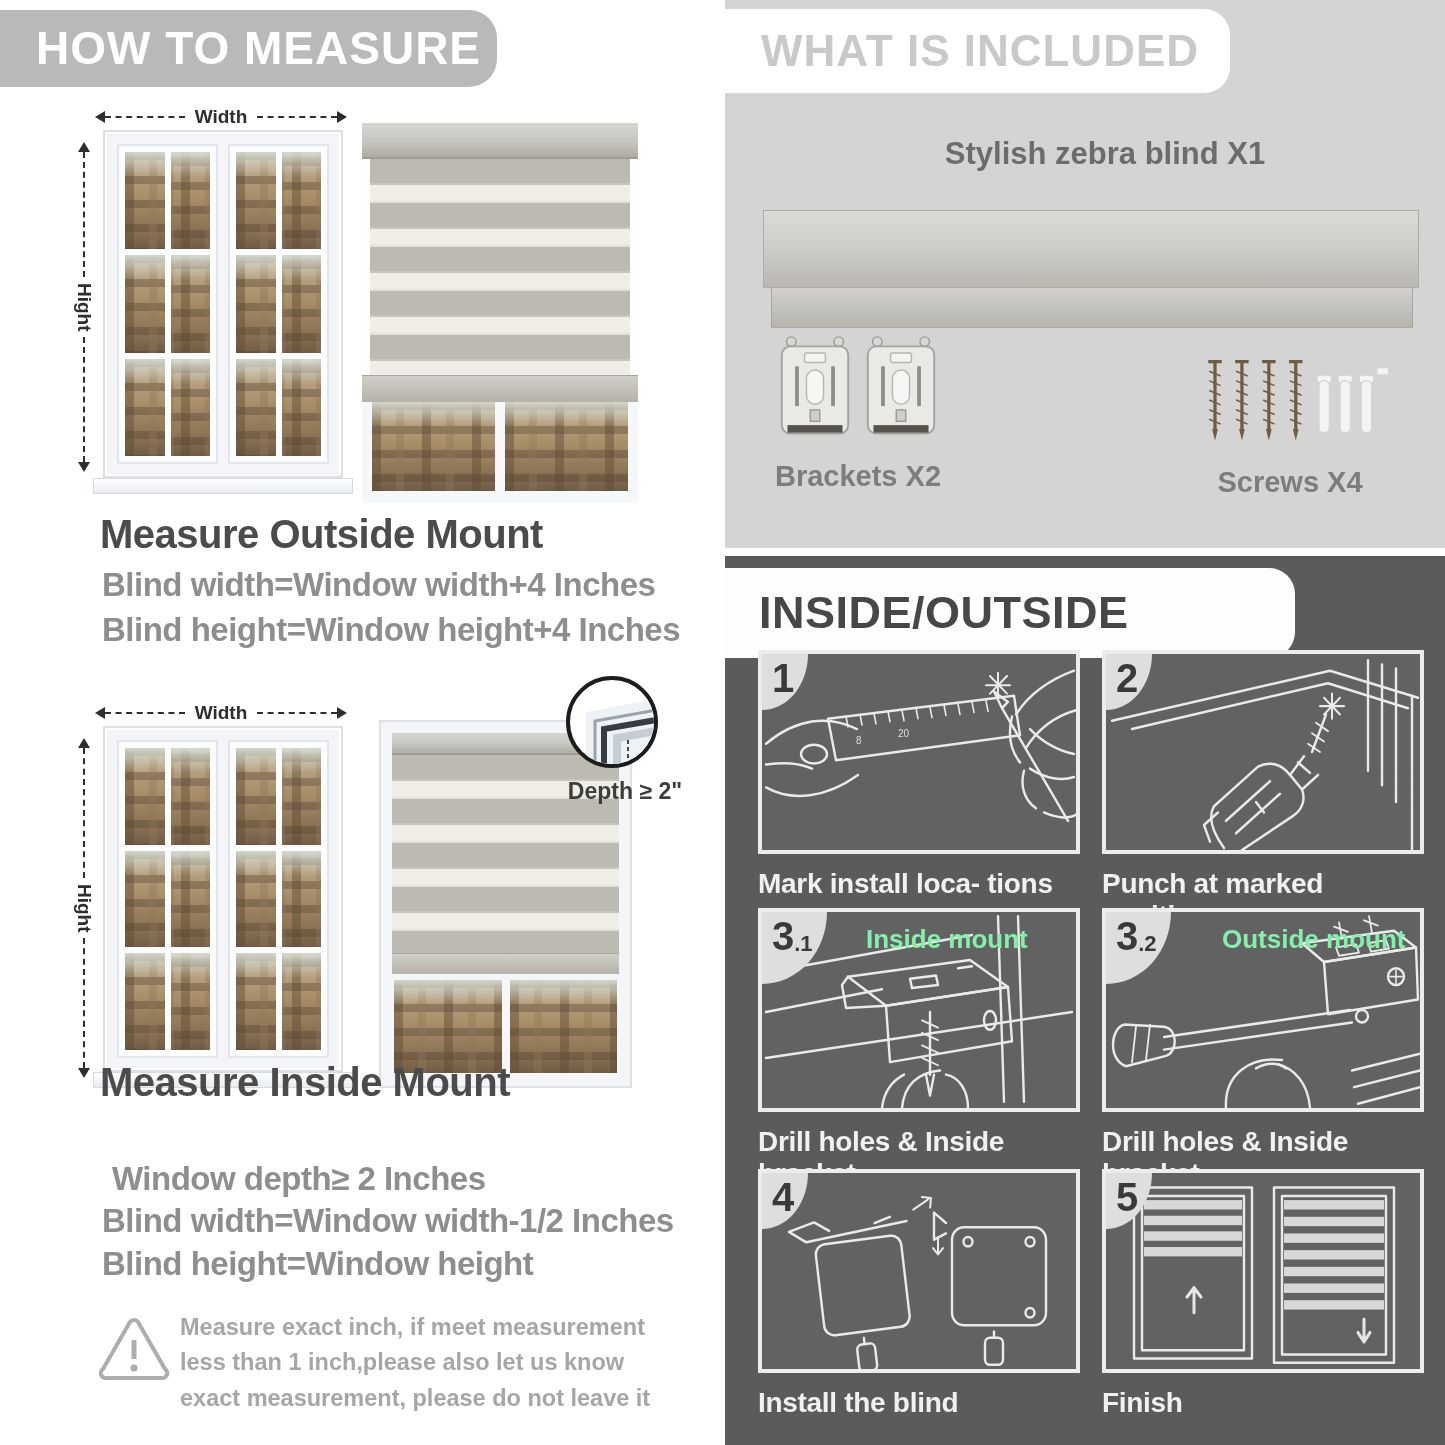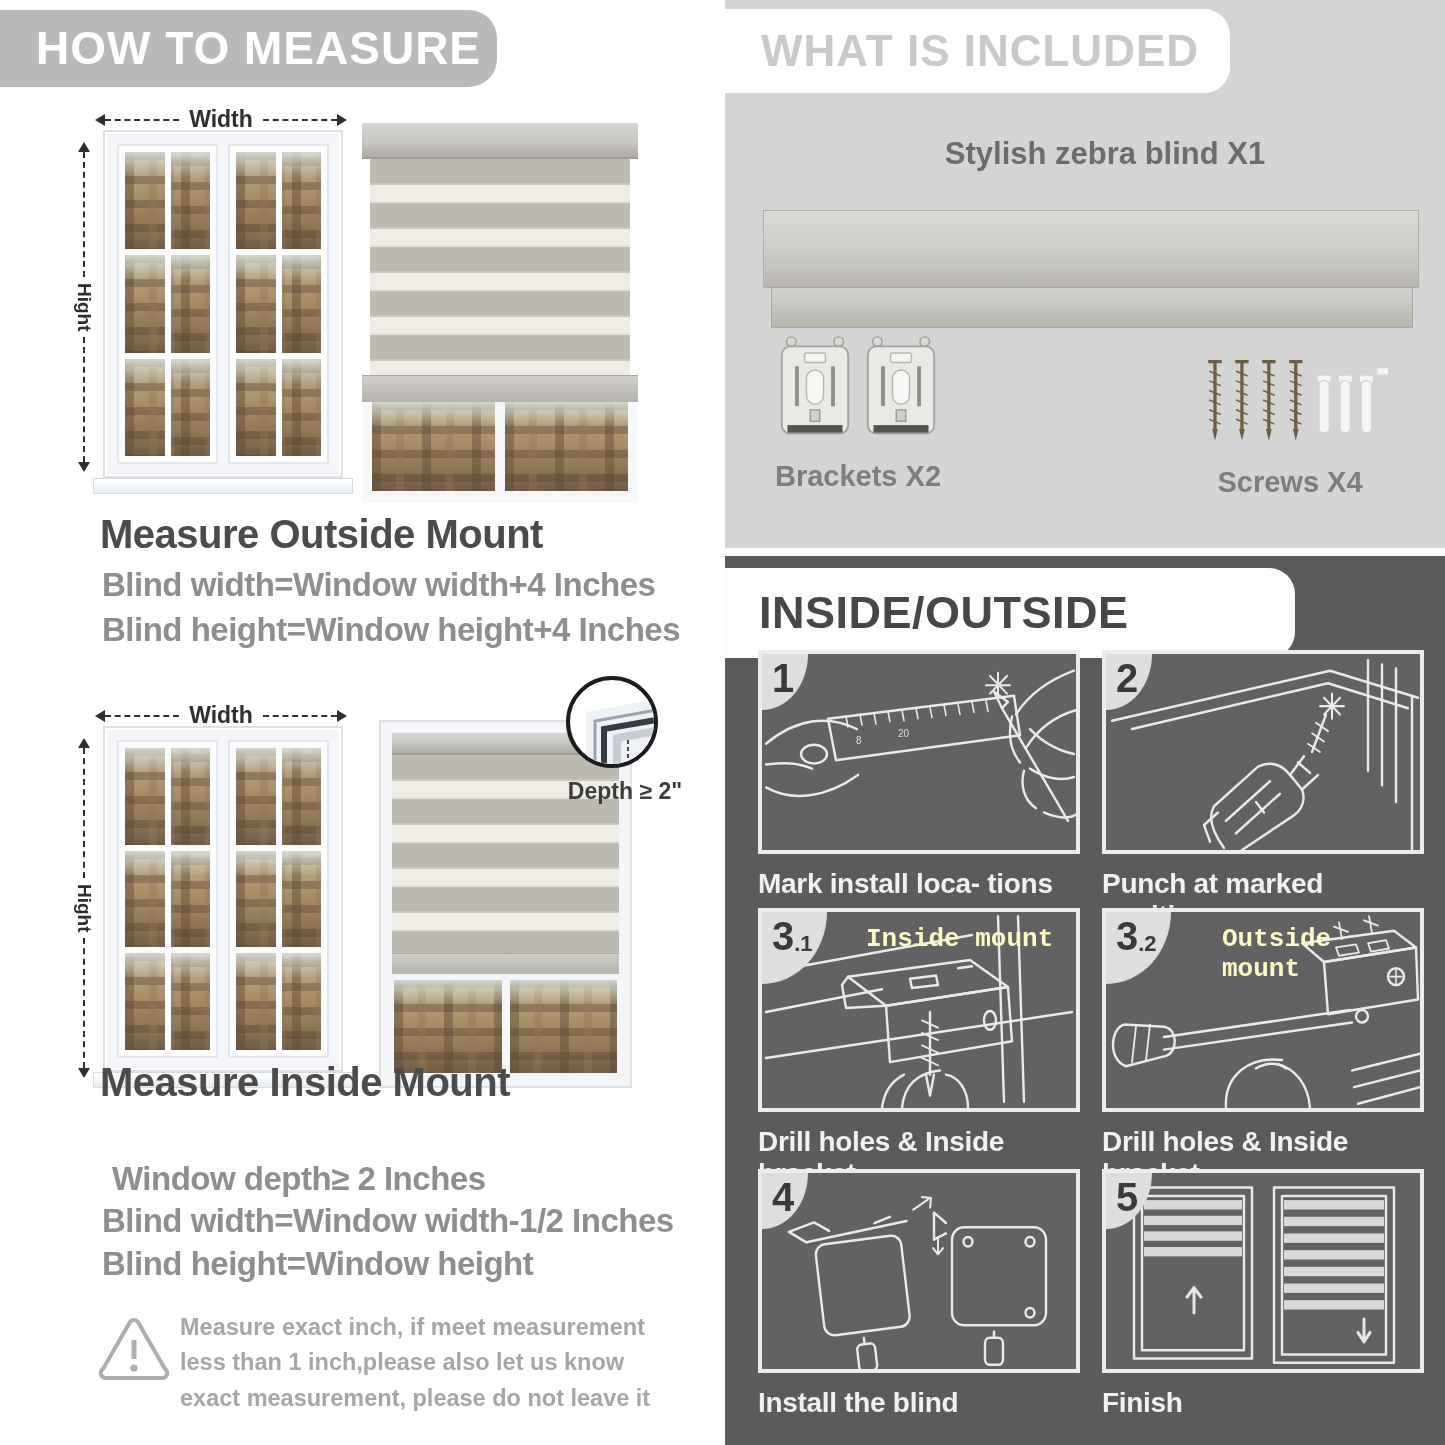--- a/index.html
+++ b/index.html
@@ -7,21 +7,21 @@
           font-family:"Liberation Sans","DejaVu Sans",sans-serif;}
   
   .abs{position:absolute;}
   :empty.hide-empty{display:none;}
   
   .hdr-left{left:0;top:10px;width:497px;height:77px;background:#b9b9b9;border-radius:0 28px 28px 0;
             color:#ffffff;font-size:46px;font-weight:bold;letter-spacing:1px;line-height:77px;padding-left:36px;box-sizing:border-box;}
   .sec-title{font-size:40px;font-weight:bold;color:#4b4b4b;letter-spacing:-0.5px;}
   .sec-line{font-size:33px;font-weight:bold;color:#8e8e8e;letter-spacing:-0.5px;}
   
-  .harrow{display:flex;align-items:center;color:#2e2e2e;font-weight:bold;font-size:23px;}
+  .harrow{display:flex;align-items:center;color:#2e2e2e;font-weight:bold;font-size:19px;}
   .harrow .line{flex:1;border-top:2px dashed #2e2e2e;height:0;}
   .harrow .lbl{padding:0 10px;}
   .cap{width:0;height:0;border-style:solid;}
   .cap.left{border-width:6px 10px 6px 0;border-color:transparent #2e2e2e transparent transparent;}
   .cap.right{border-width:6px 0 6px 10px;border-color:transparent transparent transparent #2e2e2e;}
   .varrow{display:flex;flex-direction:column;align-items:center;width:14px;}
   .varrow .vline{flex:1;border-left:2px dashed #2e2e2e;width:0;}
   .cap.up{border-width:0 6px 10px 6px;border-color:transparent transparent #2e2e2e transparent;}
   .cap.down{border-width:10px 6px 0 6px;border-color:#2e2e2e transparent transparent transparent;}
   .vlbl{writing-mode:vertical-rl;font-size:19px;font-weight:bold;color:#2e2e2e;margin:6px 0;}
@@ -65,21 +65,21 @@
   .panel-dark{left:725px;top:556px;width:720px;height:889px;background:#5b5b5b;}
   .hdr-mount{left:0;top:12px;width:570px;height:90px;background:#fdfdfd;border-radius:0 26px 26px 0;
              color:#474747;font-size:45px;font-weight:bold;letter-spacing:0.5px;line-height:90px;padding-left:34px;box-sizing:border-box;}
   .step{position:absolute;width:322px;}
   .frame{height:196px;border:4px solid #ececec;background:#626262;position:relative;overflow:hidden;box-sizing:content-box;}
   .frame svg{position:absolute;left:0;top:0;width:100%;height:100%;}
   .badge{position:absolute;left:0;top:0;background:#dedede;border-radius:0 0 100% 0;color:#3a3a3a;
          display:flex;align-items:flex-start;padding:2px 14px 10px 10px;z-index:2;}
   .badge .n{font-size:40px;font-weight:bold;line-height:44px;}
   .badge .s{font-size:22px;font-weight:bold;line-height:60px;}
-  .step-title{position:absolute;left:104px;top:12px;color:#fef9c3;font-size:26px;font-weight:bold;z-index:2;font-family:Liberation Mono, monospace;}
+  .step-title{position:absolute;left:104px;top:12px;color:#86efac;font-size:26px;font-weight:bold;z-index:2;}
   .caption{margin-top:14px;color:#f1f1f1;font-size:28px;font-weight:bold;letter-spacing:-0.3px;}
 </style>
 </head>
 <body>
 
 <div class="canvas">
 
   <div class="abs hdr-left">HOW TO MEASURE</div>
 
   <div class="abs harrow" style="left:95px;top:106px;width:252px;">

